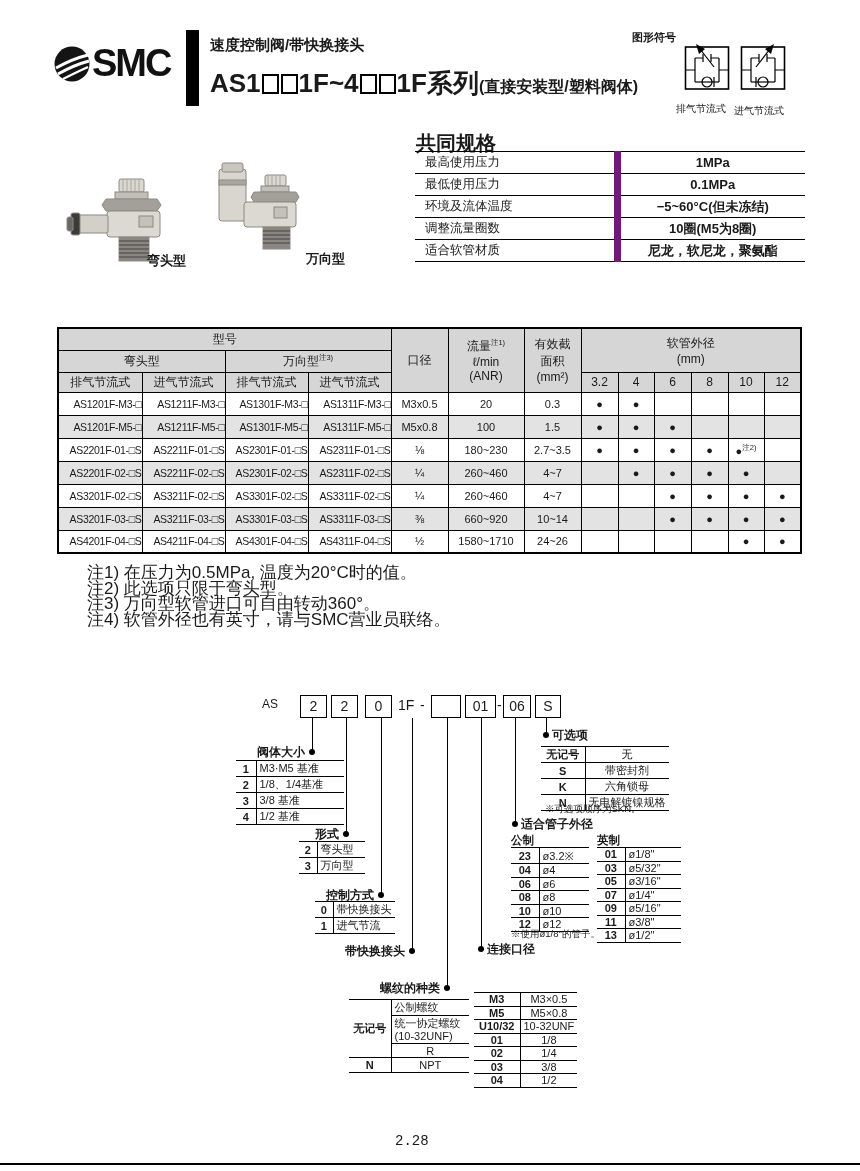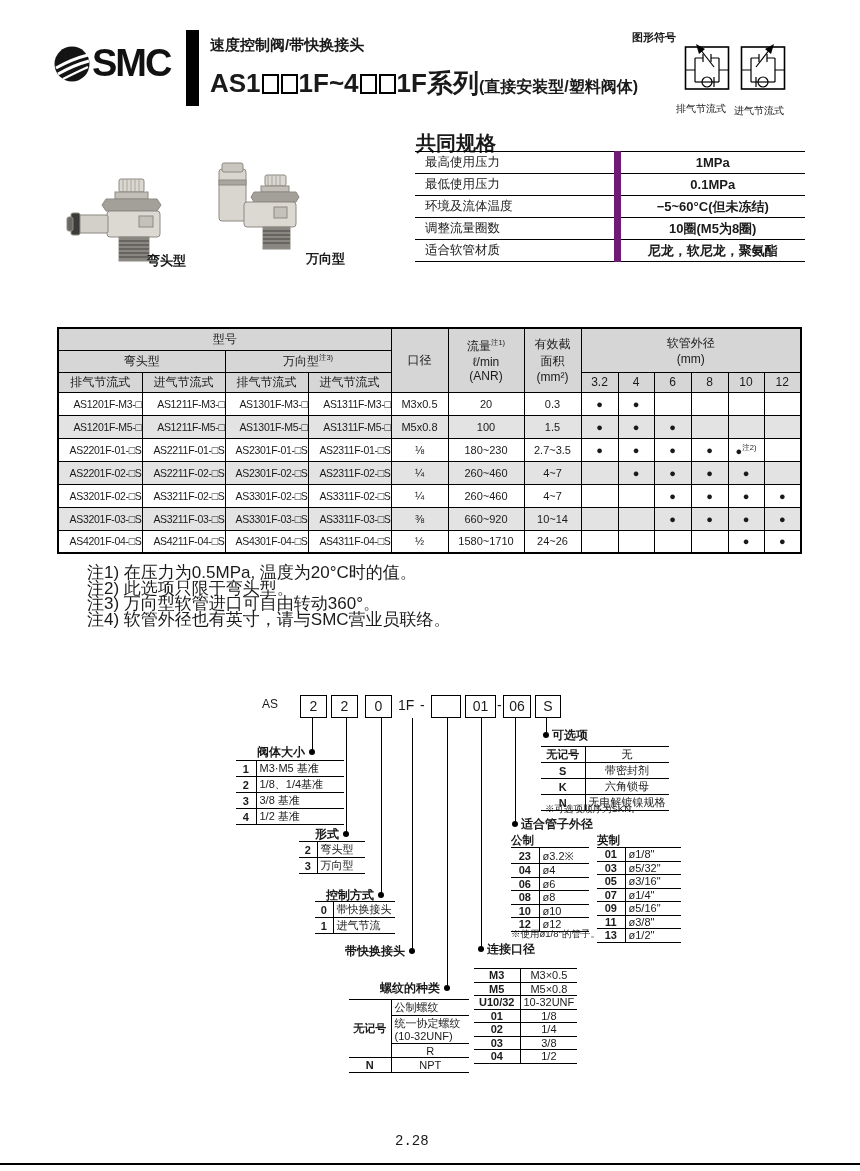--- a/index.html
+++ b/index.html
@@ -449,21 +449,21 @@
     <tr>
           <td class="ctr" style="height:14px;">R</td>
         </tr>
     <tr>
           <td class="k" style="height:15px;">N</td>
           <td class="ctr">NPT</td>
         </tr>
   </tbody>
     </table>
 
-  <table class="mini h13" style="left:474px; top:968px;">
+  <table class="mini h13" style="left:474px; top:992px;">
     <colgroup>
         <col style="width:46px">
         <col style="width:56px">
       </colgroup>
     <tbody>
         <tr>
           <td class="k">M3</td>
           <td class="ctr">M3×0.5</td>
         </tr>
     <tr>

